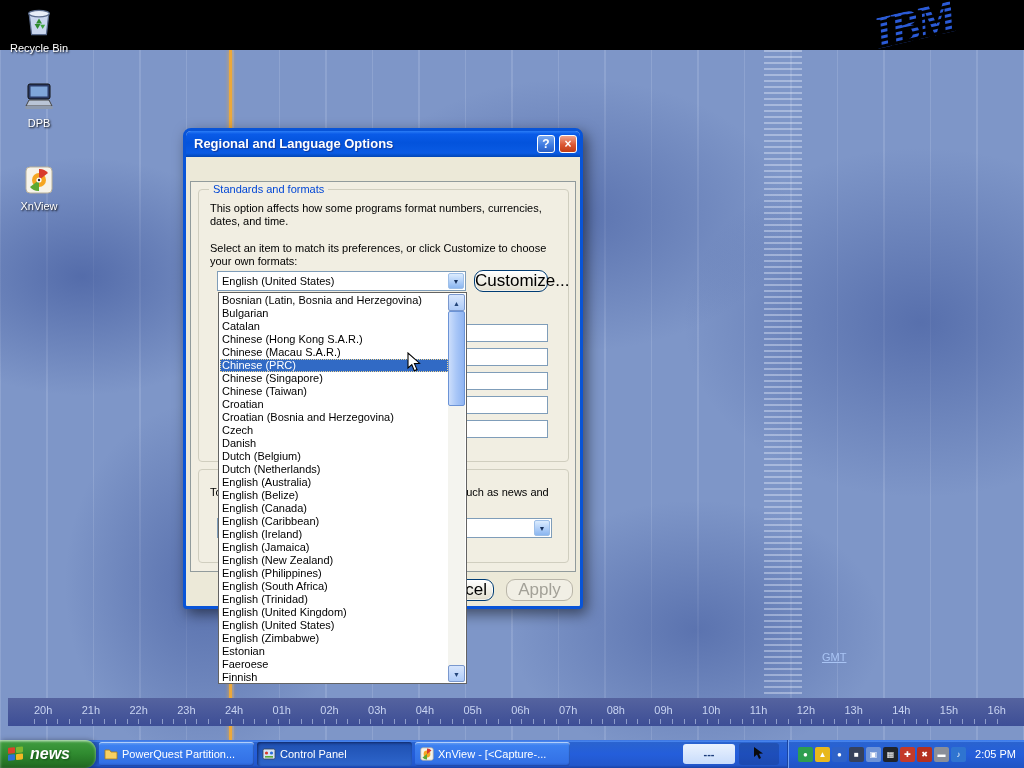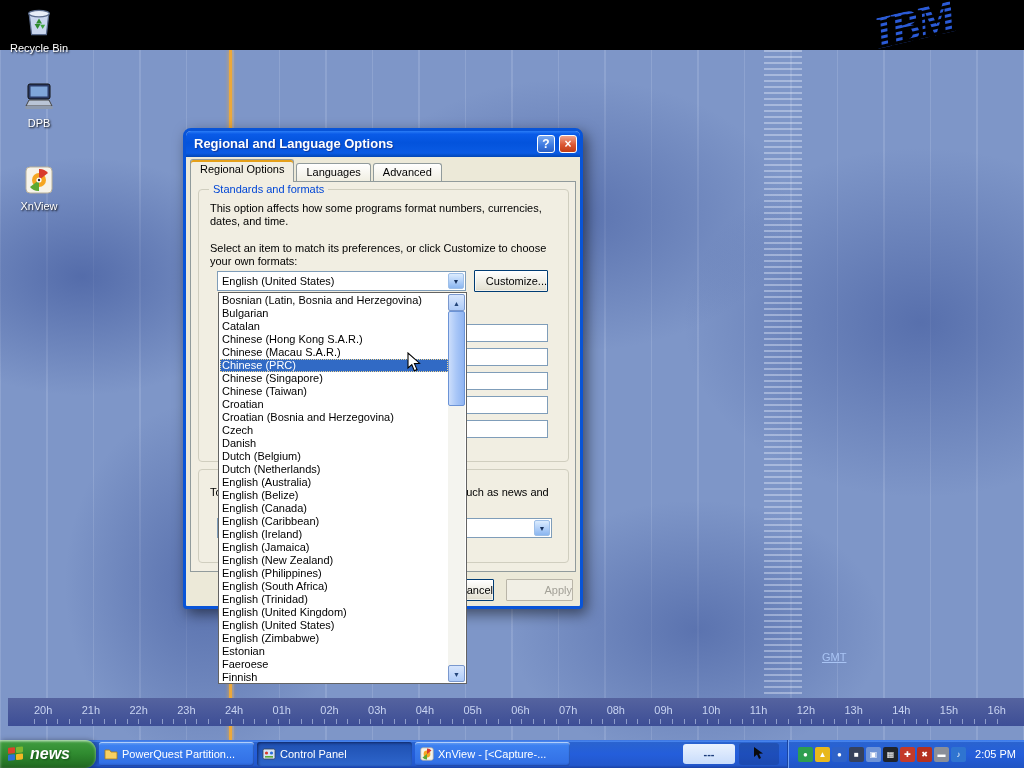--- a/index.html
+++ b/index.html
@@ -67,23 +67,23 @@
   .txt-line{position:absolute;height:13px;line-height:13px;white-space:nowrap;}
 
   .combo{position:absolute;height:20px;background:#fff;border:1px solid #7F9DB9;box-sizing:border-box;cursor:pointer;}
   .combo .combo-text{position:absolute;left:4px;top:3px;white-space:nowrap;}
   .combo .combo-btn{position:absolute;right:1px;top:1px;bottom:1px;width:16px;text-align:center;
     background:linear-gradient(180deg,#DCECFE,#AFCEF8 55%,#8BB6F0);border:1px solid #9EBFE8;border-radius:2px;
     font-size:7px;line-height:16px;color:#17315C;box-sizing:border-box;}
   #combo-language{left:26px;top:89px;width:249px;}
   #combo-location{left:26px;top:336px;width:335px;}
 
-  .xp-btn{position:absolute;border:1px solid #003C74;border-radius:1px;box-sizing:border-box;
+  .xp-btn{position:absolute;border:1px solid #003C74;border-radius:9px;box-sizing:border-box;
     background:linear-gradient(180deg,#FFFFFF 0%,#F2F1EA 45%,#E5E2D4 90%,#D8D4C2 100%);
-    font-size:11px;text-align:right;cursor:pointer;box-shadow:inset 0 0 0 1px rgba(255,255,255,.65);}
+    font-size:17px;text-align:center;cursor:pointer;box-shadow:inset 0 0 0 1px rgba(255,255,255,.65);}
   .xp-btn.disabled{color:#A3A198;border-color:#B9B5A8;background:#F1EFE5;box-shadow:none;cursor:default;}
   #btn-customize{left:283px;top:88px;width:74px;height:22px;line-height:20px;}
   #btn-cancel{left:241px;top:448px;width:67px;height:22px;line-height:20px;}
   #btn-apply{left:320px;top:448px;width:67px;height:22px;line-height:20px;}
 
   .sample-field{position:absolute;left:118px;width:239px;height:18px;background:#fff;
     border:1px solid #7F9DB9;box-sizing:border-box;}
 
   
   .lang-list{position:absolute;left:218px;top:292px;width:249px;height:392px;background:#fff;
@@ -212,25 +212,20 @@
     <div class="lbl">XnView</div>
   </div>
 
   <div class="dialog">
     <div class="titlebar">
       <div class="title-text">Regional and Language Options</div>
       <div class="cap-btn btn-help">?</div>
       <div class="cap-btn btn-close">×</div>
     </div>
 
-    <div class="tabs">
-      <div class="tab active">Regional Options</div>
-      <div class="tab">Languages</div>
-      <div class="tab">Advanced</div>
-    </div>
 
     <div class="tab-panel">
 
       <div class="groupbox" id="group-standards">
         <div class="gb-label">Standards and formats</div>
       </div>
       <div class="txt-line" style="left:19px;top:20px;">This option affects how some programs format numbers, currencies,</div>
       <div class="txt-line" style="left:19px;top:33px;">dates, and time.</div>
       <div class="txt-line" style="left:19px;top:60px;">Select an item to match its preferences, or click Customize to choose</div>
       <div class="txt-line" style="left:19px;top:73px;">your own formats:</div>

